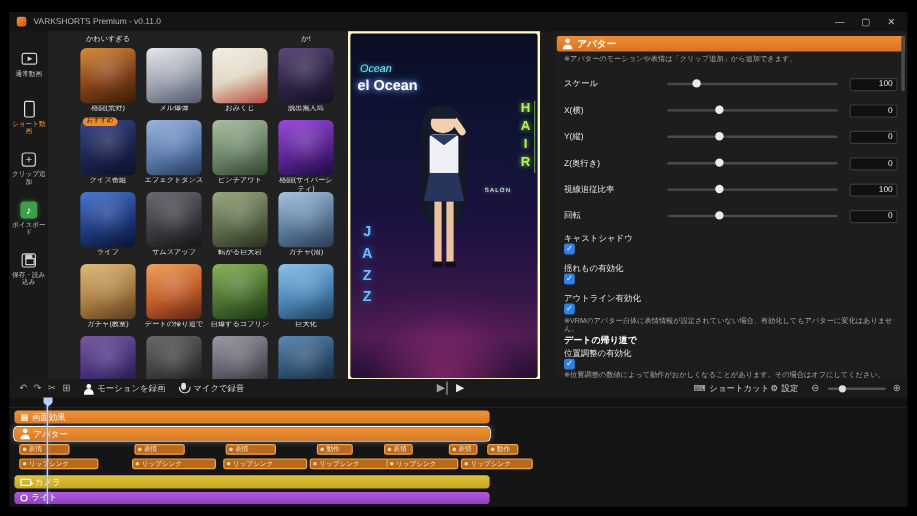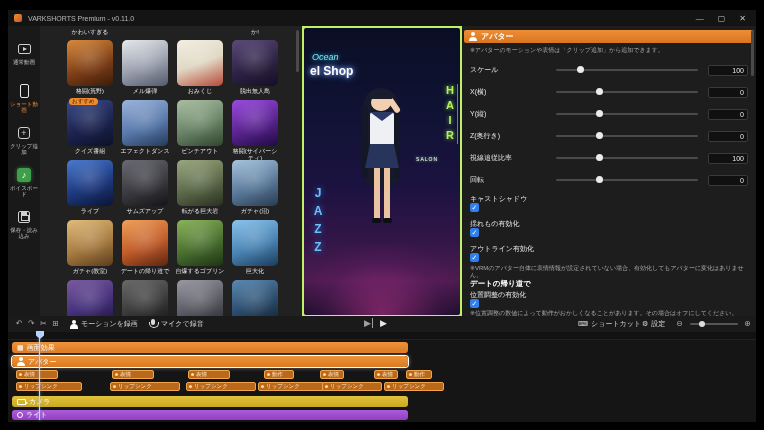--- a/index.html
+++ b/index.html
@@ -35,21 +35,21 @@
   .lib-row{position:absolute;left:25px;display:flex;gap:5px}
   .cell{width:50px;position:relative}
   .thumb{width:46px;height:46px;margin:0 auto;border-radius:5px;position:relative;overflow:hidden}
   .thumb::after{content:"";position:absolute;inset:0;background:radial-gradient(circle at 50% 38%,rgba(255,255,255,.16),transparent 55%)}
   .cap{font-size:6px;line-height:6.5px;color:#e6e6e6;text-align:center;margin-top:2px;max-height:14px;overflow:hidden}
   .toplabel{position:absolute;top:2px;width:50px;text-align:center;font-size:6px;color:#e6e6e6}
   .badge{position:absolute;top:-2px;left:4px;z-index:2;background:#f08a2e;color:#241200;font-size:5.5px;line-height:7px;padding:0 3px;border-radius:4px;white-space:nowrap}
   .vscroll{position:absolute;width:3px;background:#4a4a4a;border-radius:2px}
 
   
-  .preview-col{position:absolute;left:302px;top:26px;width:160px;height:290px;background:#bef264}
+  .preview-col{position:absolute;left:290px;top:26px;width:160px;height:290px;background:#fef9c3}
   .video{position:absolute;left:2px;top:2px;width:156px;height:287px;border-radius:2px;overflow:hidden;
          background:linear-gradient(180deg,#0a0e24 0%,#101334 30%,#1b1240 55%,#341648 75%,#4e1c50 88%,#190e28 100%)}
   .floor{position:absolute;left:0;bottom:0;width:100%;height:70px;background:radial-gradient(ellipse at 50% 100%,rgba(232,64,168,.45),rgba(120,30,120,.18) 55%,transparent 78%)}
   .sign-ocean{position:absolute;left:8px;top:24px;font-size:9px;font-style:italic;color:#7de8f5;text-shadow:0 0 4px #28c8e8}
   .sign-shop{position:absolute;left:6px;top:36px;font-size:12px;font-weight:bold;color:#fff;text-shadow:0 0 4px #9ad,0 0 9px #48f}
   .sign-hair{position:absolute;right:2px;top:56px;writing-mode:vertical-rl;text-orientation:upright;letter-spacing:3px;font-size:11px;font-weight:bold;color:#b8f05a;text-shadow:0 0 4px #7ce03a;border-right:1px solid rgba(140,240,90,.6);padding-right:1px}
   .sign-salon{position:absolute;right:22px;top:128px;font-size:5px;letter-spacing:1px;color:#fff;text-shadow:0 0 3px #8f8}
   .sign-jazz{position:absolute;left:7px;top:158px;writing-mode:vertical-rl;text-orientation:upright;letter-spacing:4px;font-size:12px;font-weight:bold;color:#6cc0f8;text-shadow:0 0 6px #2a7ae0}
   .chara{position:absolute;left:34px;top:60px;width:86px;height:222px}
   .chara>div{position:absolute}
@@ -255,21 +255,21 @@
         <div class="thumb" style="background: linear-gradient(160deg, rgb(90, 138, 180), rgb(42, 74, 106) 55%, rgb(16, 28, 44));"></div>
       </div>
     </div>
 
     <div class="vscroll" style="right:3px;top:4px;height:42px"></div>
   </div>
 
   <div class="preview-col">
     <div class="video">
       <span class="sign-ocean">Ocean</span>
-      <span class="sign-shop">el Shop</span>
+      <span class="sign-shop">el Ocean</span>
       <span class="sign-hair">HAIR</span>
       <span class="sign-salon">SALON</span>
       <span class="sign-jazz">JAZZ</span>
       <div class="chara">
         <div class="hairback"></div>
         <div class="strandL"></div>
         <div class="strandR"></div>
         <div class="armR"></div>
         <div class="torso"></div>
         <div class="collar"></div>

